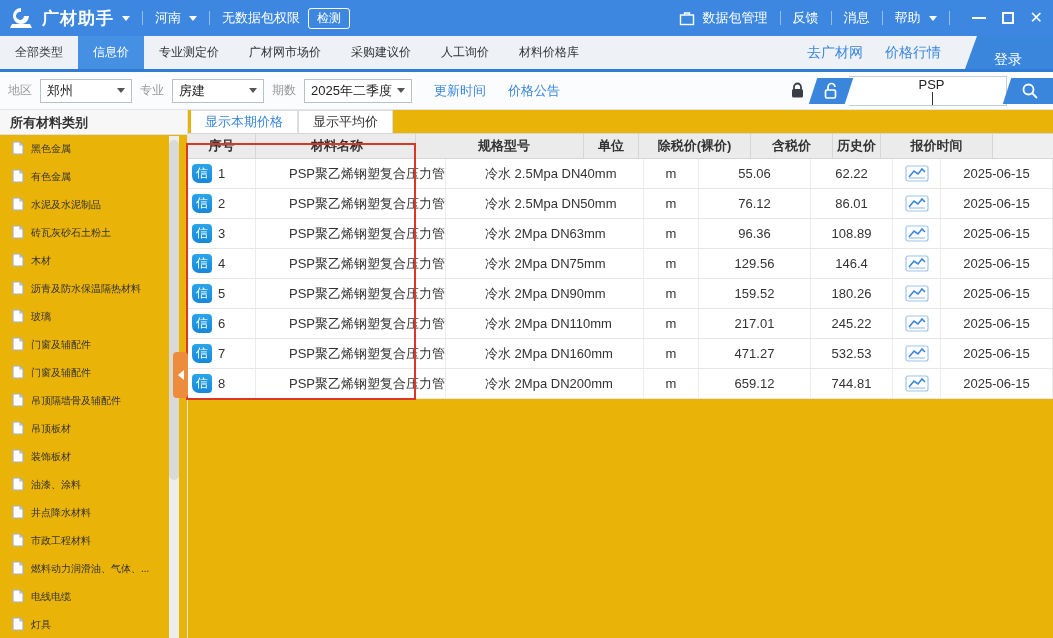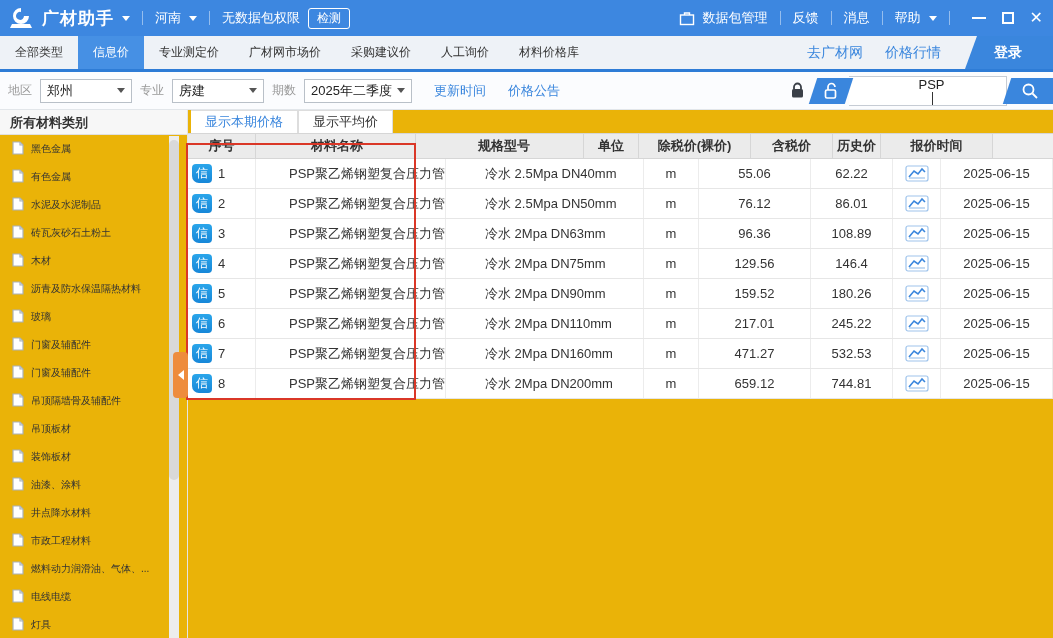--- a/index.html
+++ b/index.html
@@ -28,21 +28,21 @@
   
   .navbar { height:36px; background:#eef2f7; border-bottom:3px solid #2e7cd6;
     display:flex; align-items:stretch; justify-content:space-between; }
   .nav-tabs { display:flex; align-items:stretch; }
   .nav-tab { display:flex; align-items:center; padding:0 15px; font-size:12px;
     color:#333; cursor:pointer; }
   .nav-tab.active { background:#4690e4; color:#fff; }
   .nav-right { display:flex; align-items:center; gap:22px; padding-right:0; }
   .nav-link { color:#3a86dd; font-size:14px; cursor:pointer; white-space:nowrap; }
   .login-btn { position:relative; width:90px; height:33px; display:flex;
-    align-items:center; justify-content:center; cursor:pointer; overflow:hidden;font-weight:bold; }
+    align-items:flex-end; justify-content:center; cursor:pointer; overflow:hidden; }
   .login-btn .shape { position:absolute; left:8px; right:-20px; top:0; bottom:0;
     background:#3a86dd; transform:skewX(-20deg); }
   .login-btn .lbl { position:relative; color:#fff; font-size:14px; }
 
   
   .filterbar { height:38px; background:#fbfcfe; border-bottom:1px solid #e2e6ea;
     display:flex; align-items:center; justify-content:space-between; padding:0 0 0 8px; }
   .fb-left { display:flex; align-items:center; gap:8px; }
   .fb-label { font-size:12px; color:#999; }
   .select { width:92px; height:24px; border:1px solid #b9c0c8; background:#fff;

